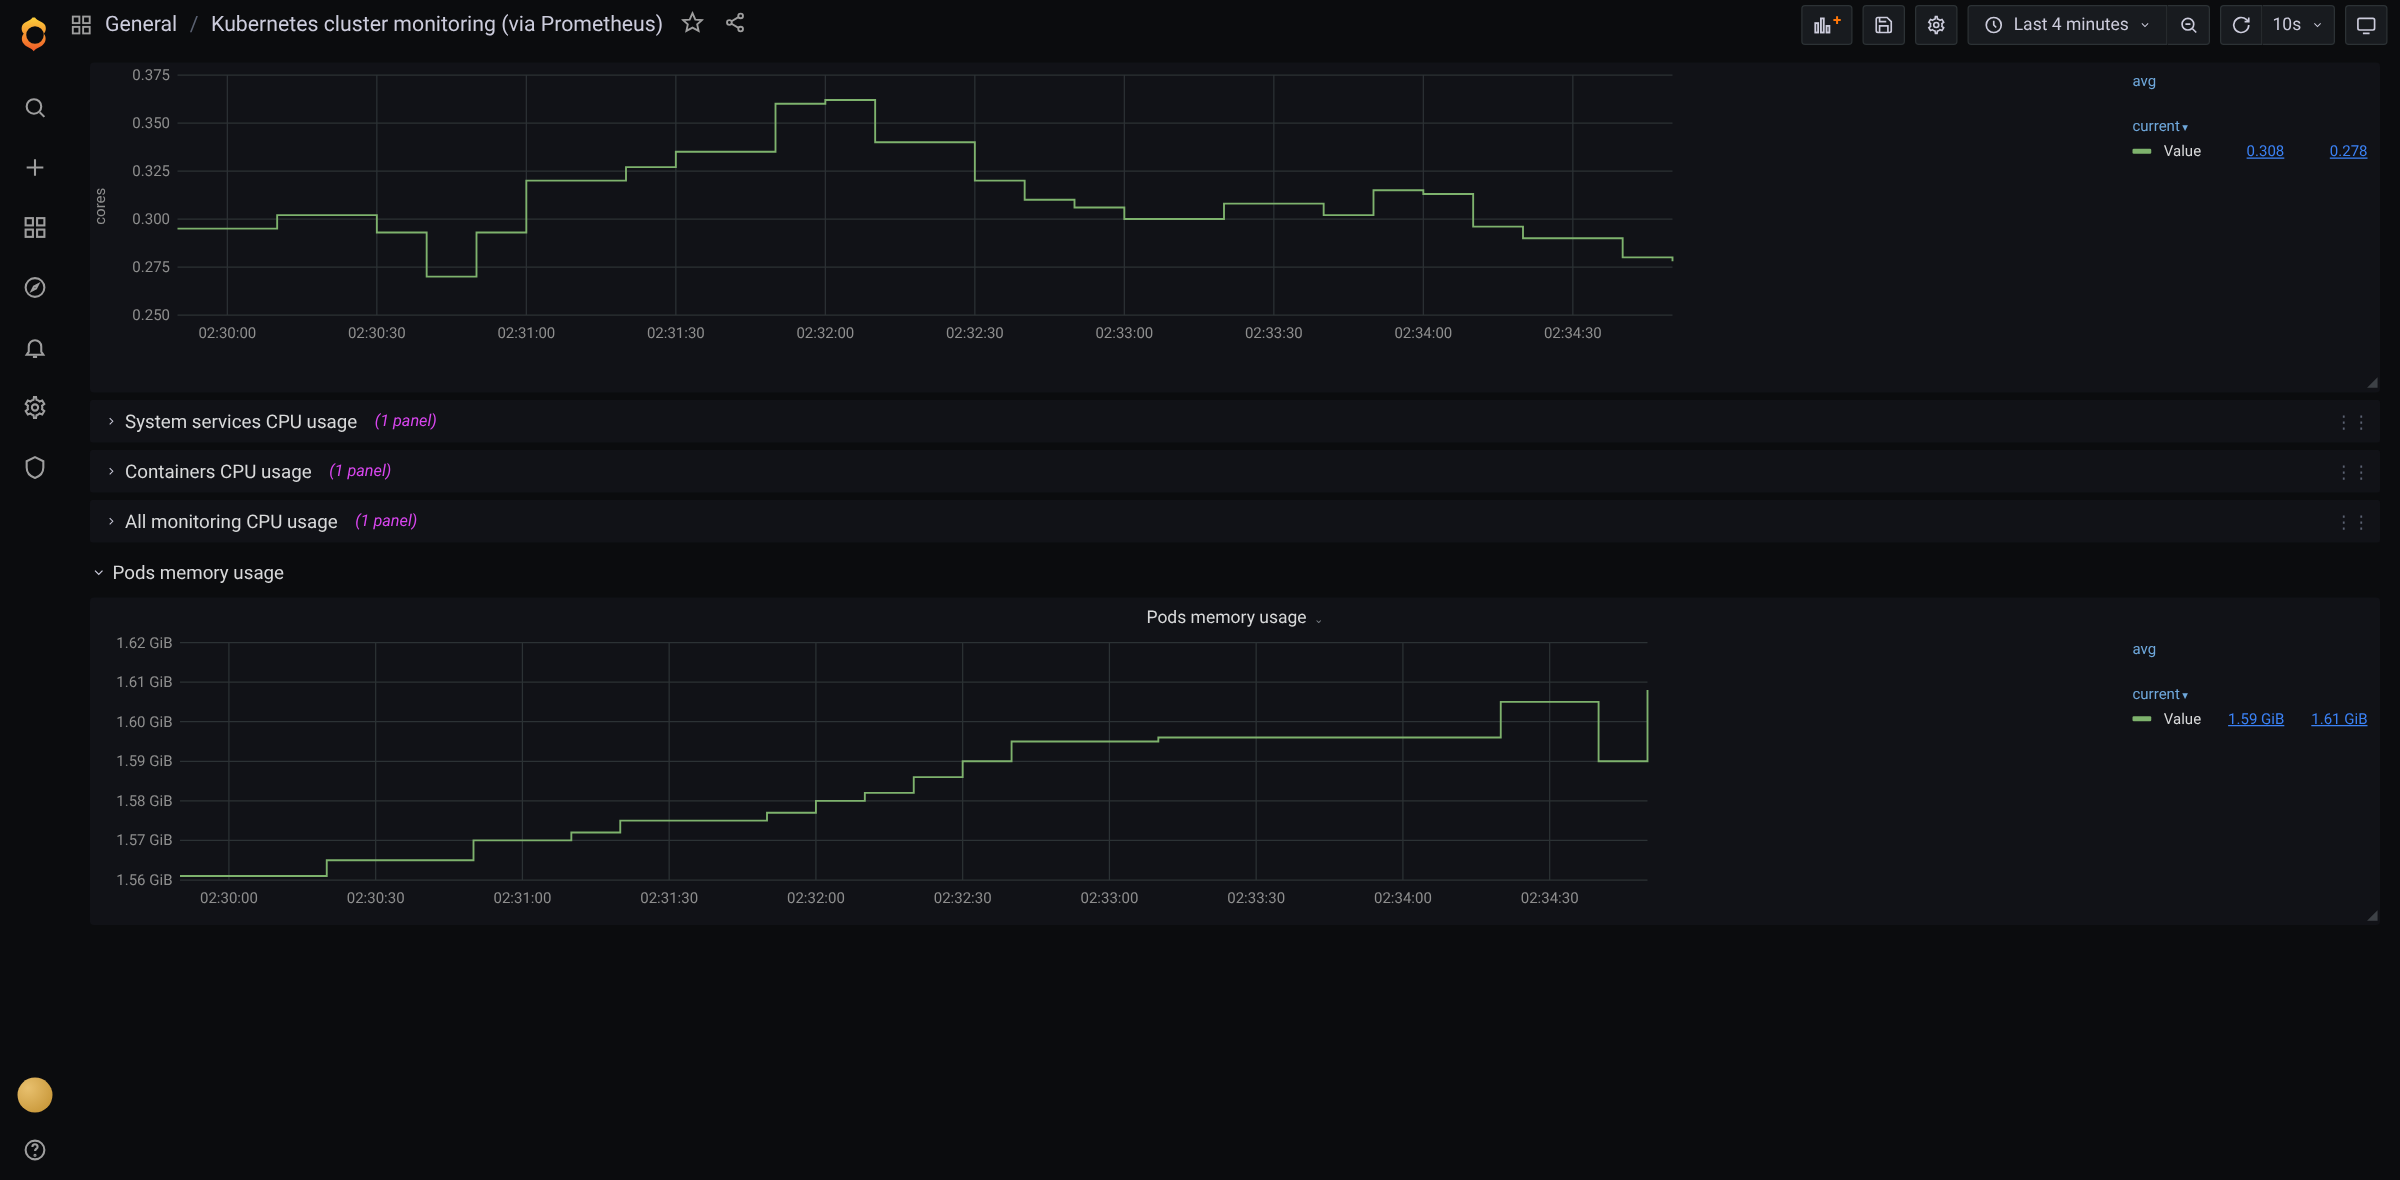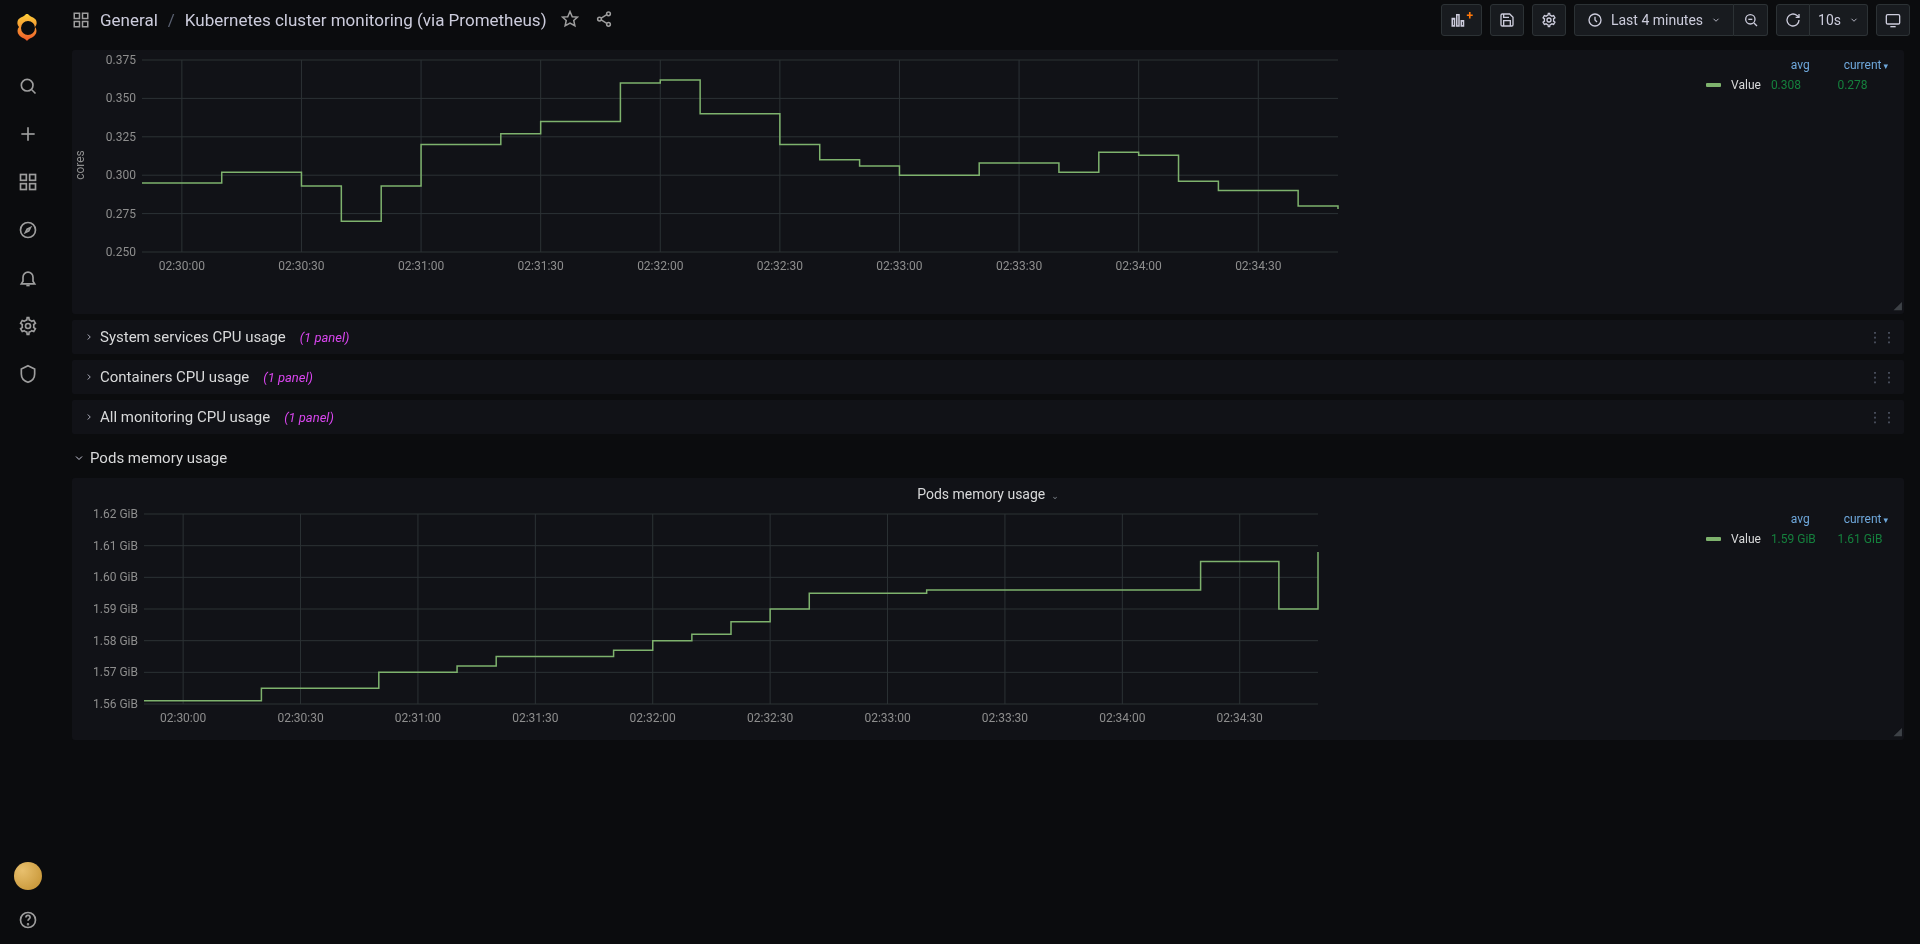--- a/index.html
+++ b/index.html
@@ -4,21 +4,21 @@
 <style>
 *{box-sizing:border-box;margin:0;padding:0;}
 html,body{width:1920px;height:944px;background:#0b0c0e;color:#ccccdc;font-family:Roboto,Helvetica,Arial,sans-serif;font-size:14px;overflow:hidden;}
 
 .sidebar{position:fixed;left:0;top:0;bottom:0;width:56px;background:#0b0c0e;display:flex;flex-direction:column;align-items:center;padding-top:6px;z-index:20;}
 .sidebar .logo{width:32px;height:32px;margin:6px 0 18px 0;}
 .sidebar .nav-item{width:40px;height:40px;display:flex;align-items:center;justify-content:center;margin:4px 0;color:#9e9e9e;cursor:pointer;border-radius:4px;}
 .sidebar .spacer{flex:1;}
 .sidebar .avatar{width:28px;height:28px;border-radius:50%;background:radial-gradient(circle at 30% 30%,#e8c06e,#c28f2e);margin:6px 0;}
 
-.topbar{position:fixed;left:56px;right:0;top:0;height:40px;display:flex;align-items:center;padding:0 10px 0 16px;z-index:15;}
+.topbar{position:fixed;left:40px;right:0;top:0;height:40px;display:flex;align-items:center;padding:0 10px 0 16px;z-index:15;}
 .breadcrumb{display:flex;align-items:center;gap:10px;color:#ccccdc;font-size:17px;}
 .breadcrumb .bc-icon{color:#9e9e9e;display:flex;align-items:center;}
 .breadcrumb .sep{color:#5a6171;}
 .breadcrumb a{color:#ccccdc;text-decoration:none;}
 .topbar .top-icons{margin-left:14px;display:flex;align-items:center;gap:16px;color:#9e9e9e;}
 .topbar .right{margin-left:auto;display:flex;align-items:center;gap:8px;}
 .tbtn{height:32px;min-width:34px;padding:0 8px;background:#181b1f;border:1px solid #2c3235;border-radius:3px;display:flex;align-items:center;justify-content:center;color:#ccccdc;cursor:pointer;}
 .tbtn.gap{gap:8px;}
 .tbtn-group{display:flex;}
 .tbtn-group .tbtn{border-radius:0;}
@@ -40,27 +40,27 @@
 .panel-body{display:flex;align-items:stretch;padding:4px 10px 10px 10px;}
 
 .chart-wrap{position:relative;flex:1;min-width:0;}
 .ylabel{position:absolute;left:-2px;top:50%;transform:translate(-50%,-50%) rotate(-90deg);transform-origin:center;color:#8e8e8e;font-size:12px;}
 svg.chart{display:block;}
 svg.chart .grid line{stroke:#2c3235;stroke-width:1;}
 svg.chart .tick text{fill:#8e8e8e;font-size:12px;}
 svg.chart .series{fill:none;stroke:#7eb26d;stroke-width:1.5;}
 
 .legend{width:200px;padding:4px 0 0 12px;font-size:12px;}
-.legend-head{display:flex;justify-content:flex-end;gap:34px;color:#6fa8dc;margin-bottom:6px;padding-right:6px;}
+.legend-head{display:flex;justify-content:flex-end;gap:22px;color:#6fa8dc;margin-bottom:6px;padding-right:6px;flex-direction:column;}
 .legend-head span{cursor:pointer;}
 .legend-head .caret{font-size:9px;color:#6fa8dc;margin-left:2px;}
 .legend-row{display:flex;align-items:center;gap:10px;}
 .legend-row .swatch{width:16px;height:4px;background:#7eb26d;border-radius:1px;}
 .legend-row .name{flex:1;color:#d8d9da;}
-.legend-row .val{width:60px;text-align:left;color:#15803d;}
+.legend-row .val{width:60px;text-align:right;color:#3b82f6;text-decoration:underline;}
 .resize-handle{position:absolute;right:2px;bottom:2px;color:#3d4146;font-size:11px;}
 </style>
 </head>
 <body>
 
 <nav class="sidebar">
   <div class="logo">
     <svg viewBox="0 0 32 32" width="32" height="32">
         <defs>
           <linearGradient id="g1" x1="0" y1="0" x2="0" y2="1">

